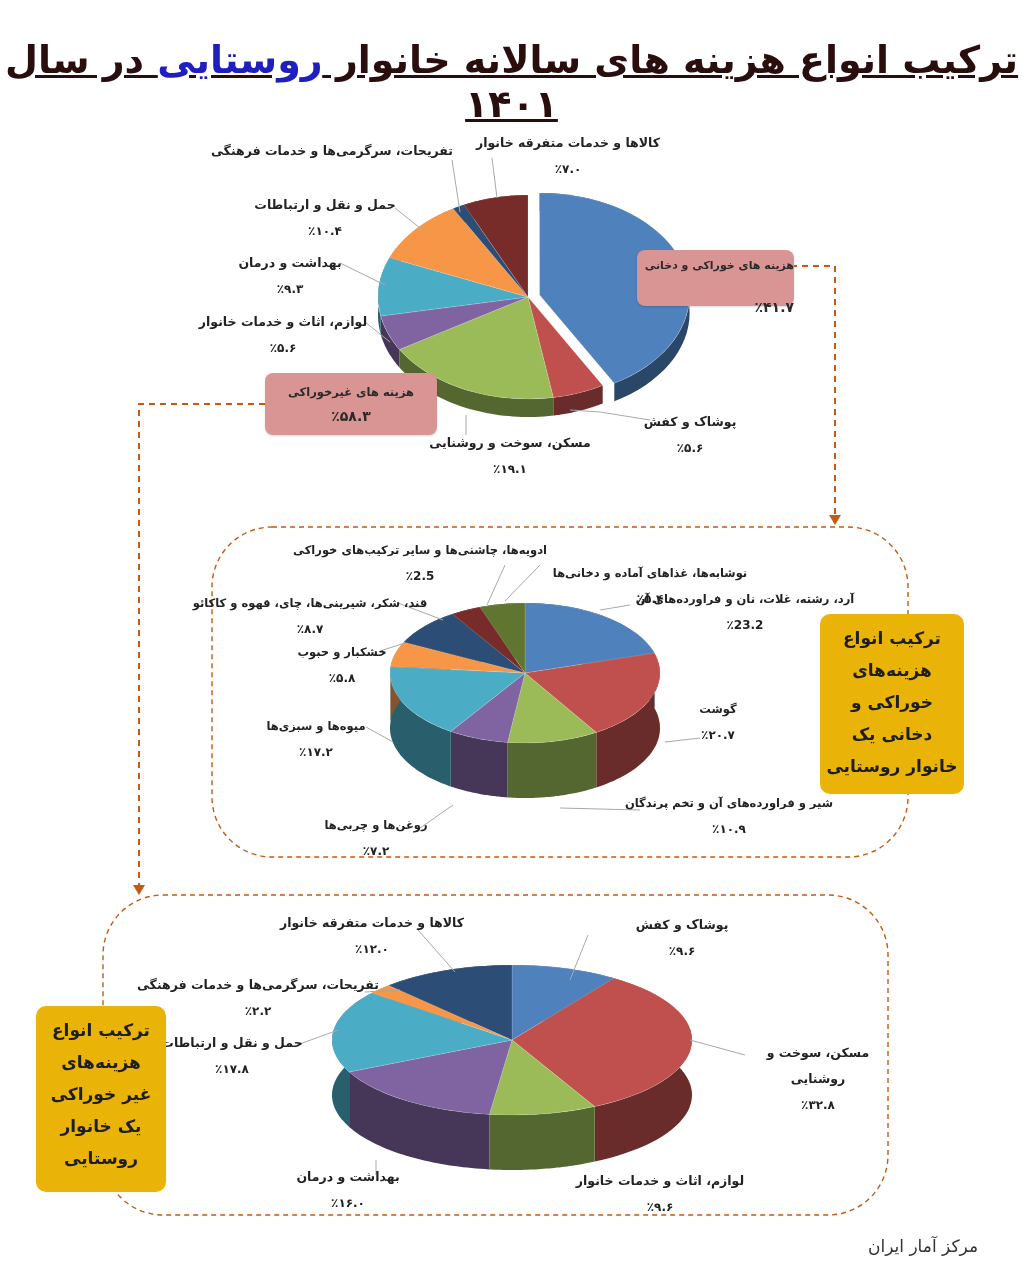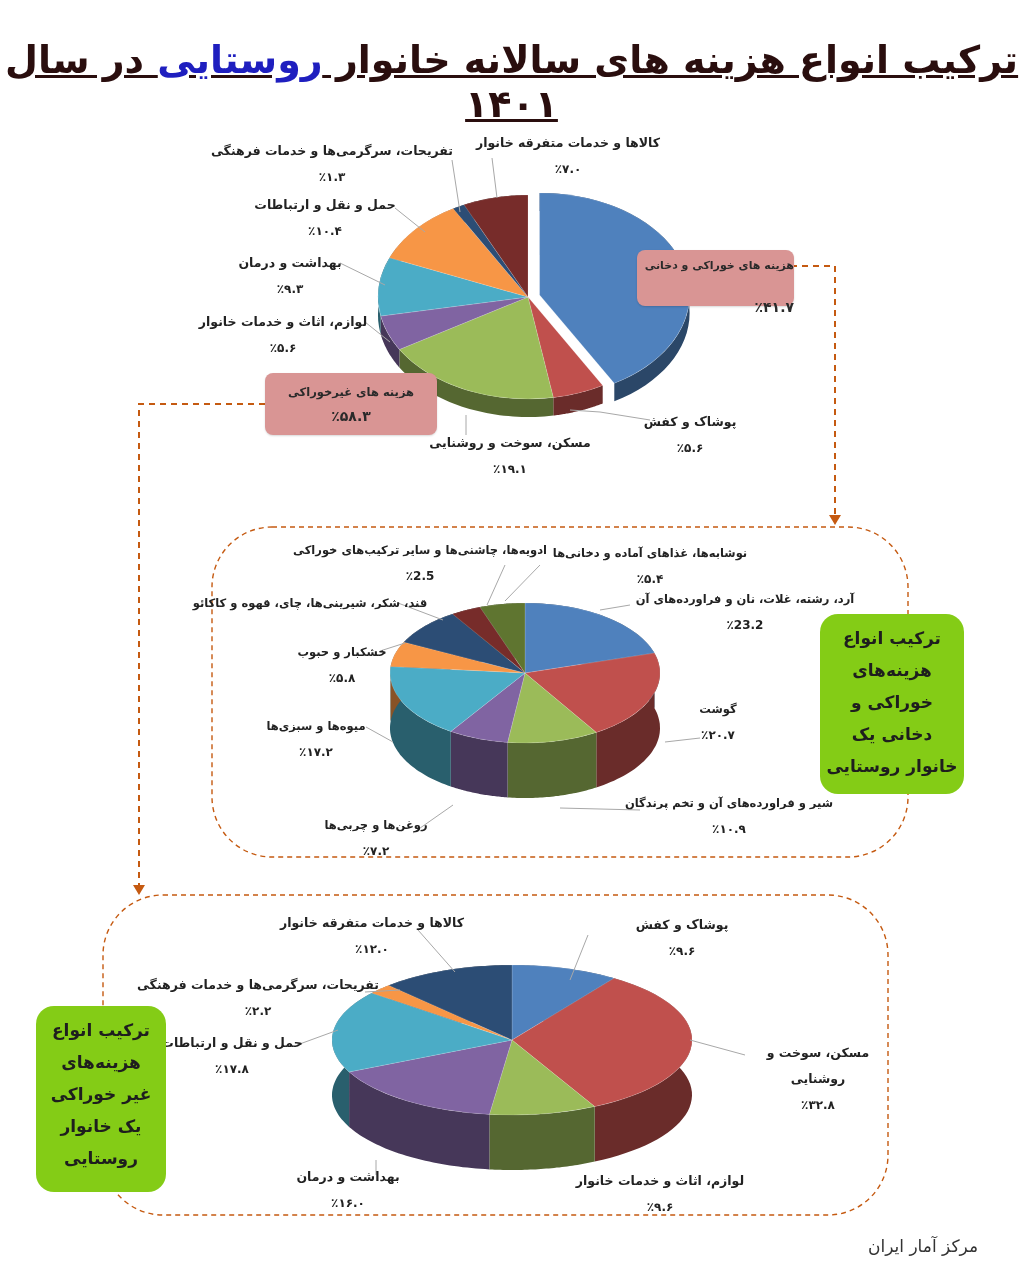--- a/index.html
+++ b/index.html
@@ -10,21 +10,21 @@
            color:#2a0e0e; letter-spacing:0;text-decoration:underline; }
   .title .hl { color:#1f1fbf; }
   svg.layer { position:absolute; left:0; top:0; }
   .lbl { position:absolute; text-align:center; font-weight:bold; font-size:12.5px;
          color:#222; line-height:26px; white-space:nowrap; transform:translateX(-50%); }
   .lbl .pct { display:block; font-size:12px; }
   .ln { stroke:#a8a8a8; stroke-width:1; fill:none; }
   .pinkbox { position:absolute; background:#d99594; border-radius:8px; text-align:center;
              font-weight:bold; color:#2a2a2a; font-size:11.5px; line-height:24px;
              box-shadow:0 1px 2px rgba(0,0,0,0.15); }
-  .orangebox { position:absolute; background:#84cc16; border-radius:18px; text-align:center;
+  .orangebox { position:absolute; background:#eab308; border-radius:10px; text-align:center;
                font-weight:bold; font-size:17px; color:#1e1e1e; line-height:32px;
                padding-top:8px; box-sizing:border-box; }
   .footer { position:absolute; right:45px; top:1236px; font-size:17px; color:#333;
             font-family:"DejaVu Sans", sans-serif; }
 </style>
 </head>
 <body>
 
 <div class="title">
   
@@ -130,21 +130,21 @@
     <polyline class="ln" points="297,1045 338,1030"></polyline>
     <polyline class="ln" points="376,1175 376,1160"></polyline>
     <polyline class="ln" points="745,1055 690,1040"></polyline>
   </g>
 </svg>
 
 <div class="lbl" style="left:568px;top:130px">
   <span>کالاها و خدمات متفرقه خانوار</span><span class="pct">٪۷.۰</span>
 </div>
 <div class="lbl" style="left:332px;top:138px">
-  <span>تفریحات، سرگرمی‌ها و خدمات فرهنگی</span><span class="pct">٪۱.۳</span>
+  <span>تفریحات، سرگرمی‌ها و خدمات فرهنگی</span>
 </div>
 <div class="lbl" style="left:325px;top:192px">
   <span>حمل و نقل و ارتباطات</span><span class="pct">٪۱۰.۴</span>
 </div>
 <div class="lbl" style="left:290px;top:250px">
   <span>بهداشت و درمان</span><span class="pct">٪۹.۳</span>
 </div>
 <div class="lbl" style="left:283px;top:309px">
   <span>لوازم، اثاث و خدمات خانوار</span><span class="pct">٪۵.۶</span>
 </div>
@@ -157,31 +157,31 @@
 
 <div class="pinkbox" style="left:637px;top:250px;width:157px;height:56px;text-align:right;">
   <div style="font-size:11px;padding-top:4px;">هزینه های خوراکی و دخانی</div>
   <div style="font-size:14px;margin-top:17px;">٪۴۱.۷</div>
 </div>
 <div class="pinkbox" style="left:265px;top:373px;width:172px;height:62px;">
   <div style="padding-top:7px;">هزینه های غیرخوراکی</div>
   <div style="font-size:14px;">٪۵۸.۳</div>
 </div>
 
-<div class="lbl" style="left:650px;top:540px;font-size:11.5px">
+<div class="lbl" style="left:650px;top:560px;font-size:11.5px">
   <span>نوشابه‌ها، غذاهای آماده و دخانی‌ها</span><span class="pct">٪۵.۴</span>
 </div>
 <div class="lbl" style="left:420px;top:537px;font-size:11.5px">
   <span>ادویه‌ها، چاشنی‌ها و سایر ترکیب‌های خوراکی</span><span class="pct">٪2.5</span>
 </div>
 <div class="lbl" style="left:745px;top:586px;font-size:11.5px">
   <span>آرد، رشته، غلات، نان و فراورده‌های آن</span><span class="pct">٪23.2</span>
 </div>
 <div class="lbl" style="left:310px;top:590px;font-size:11.5px">
-  <span>قند، شکر، شیرینی‌ها، چای، قهوه و کاکائو</span>
+  <span>قند، شکر، شیرینی‌ها، چای، قهوه و کاکائو</span><span class="pct">٪۸.۷</span>
 </div>
 <div class="lbl" style="left:342px;top:639px;font-size:11.5px">
   <span>خشکبار و حبوب</span><span class="pct">٪۵.۸</span>
 </div>
 <div class="lbl" style="left:718px;top:696px;font-size:11.5px">
   <span>گوشت</span><span class="pct">٪۲۰.۷</span>
 </div>
 <div class="lbl" style="left:316px;top:713px;font-size:11.5px">
   <span>میوه‌ها و سبزی‌ها</span><span class="pct">٪۱۷.۲</span>
 </div>

